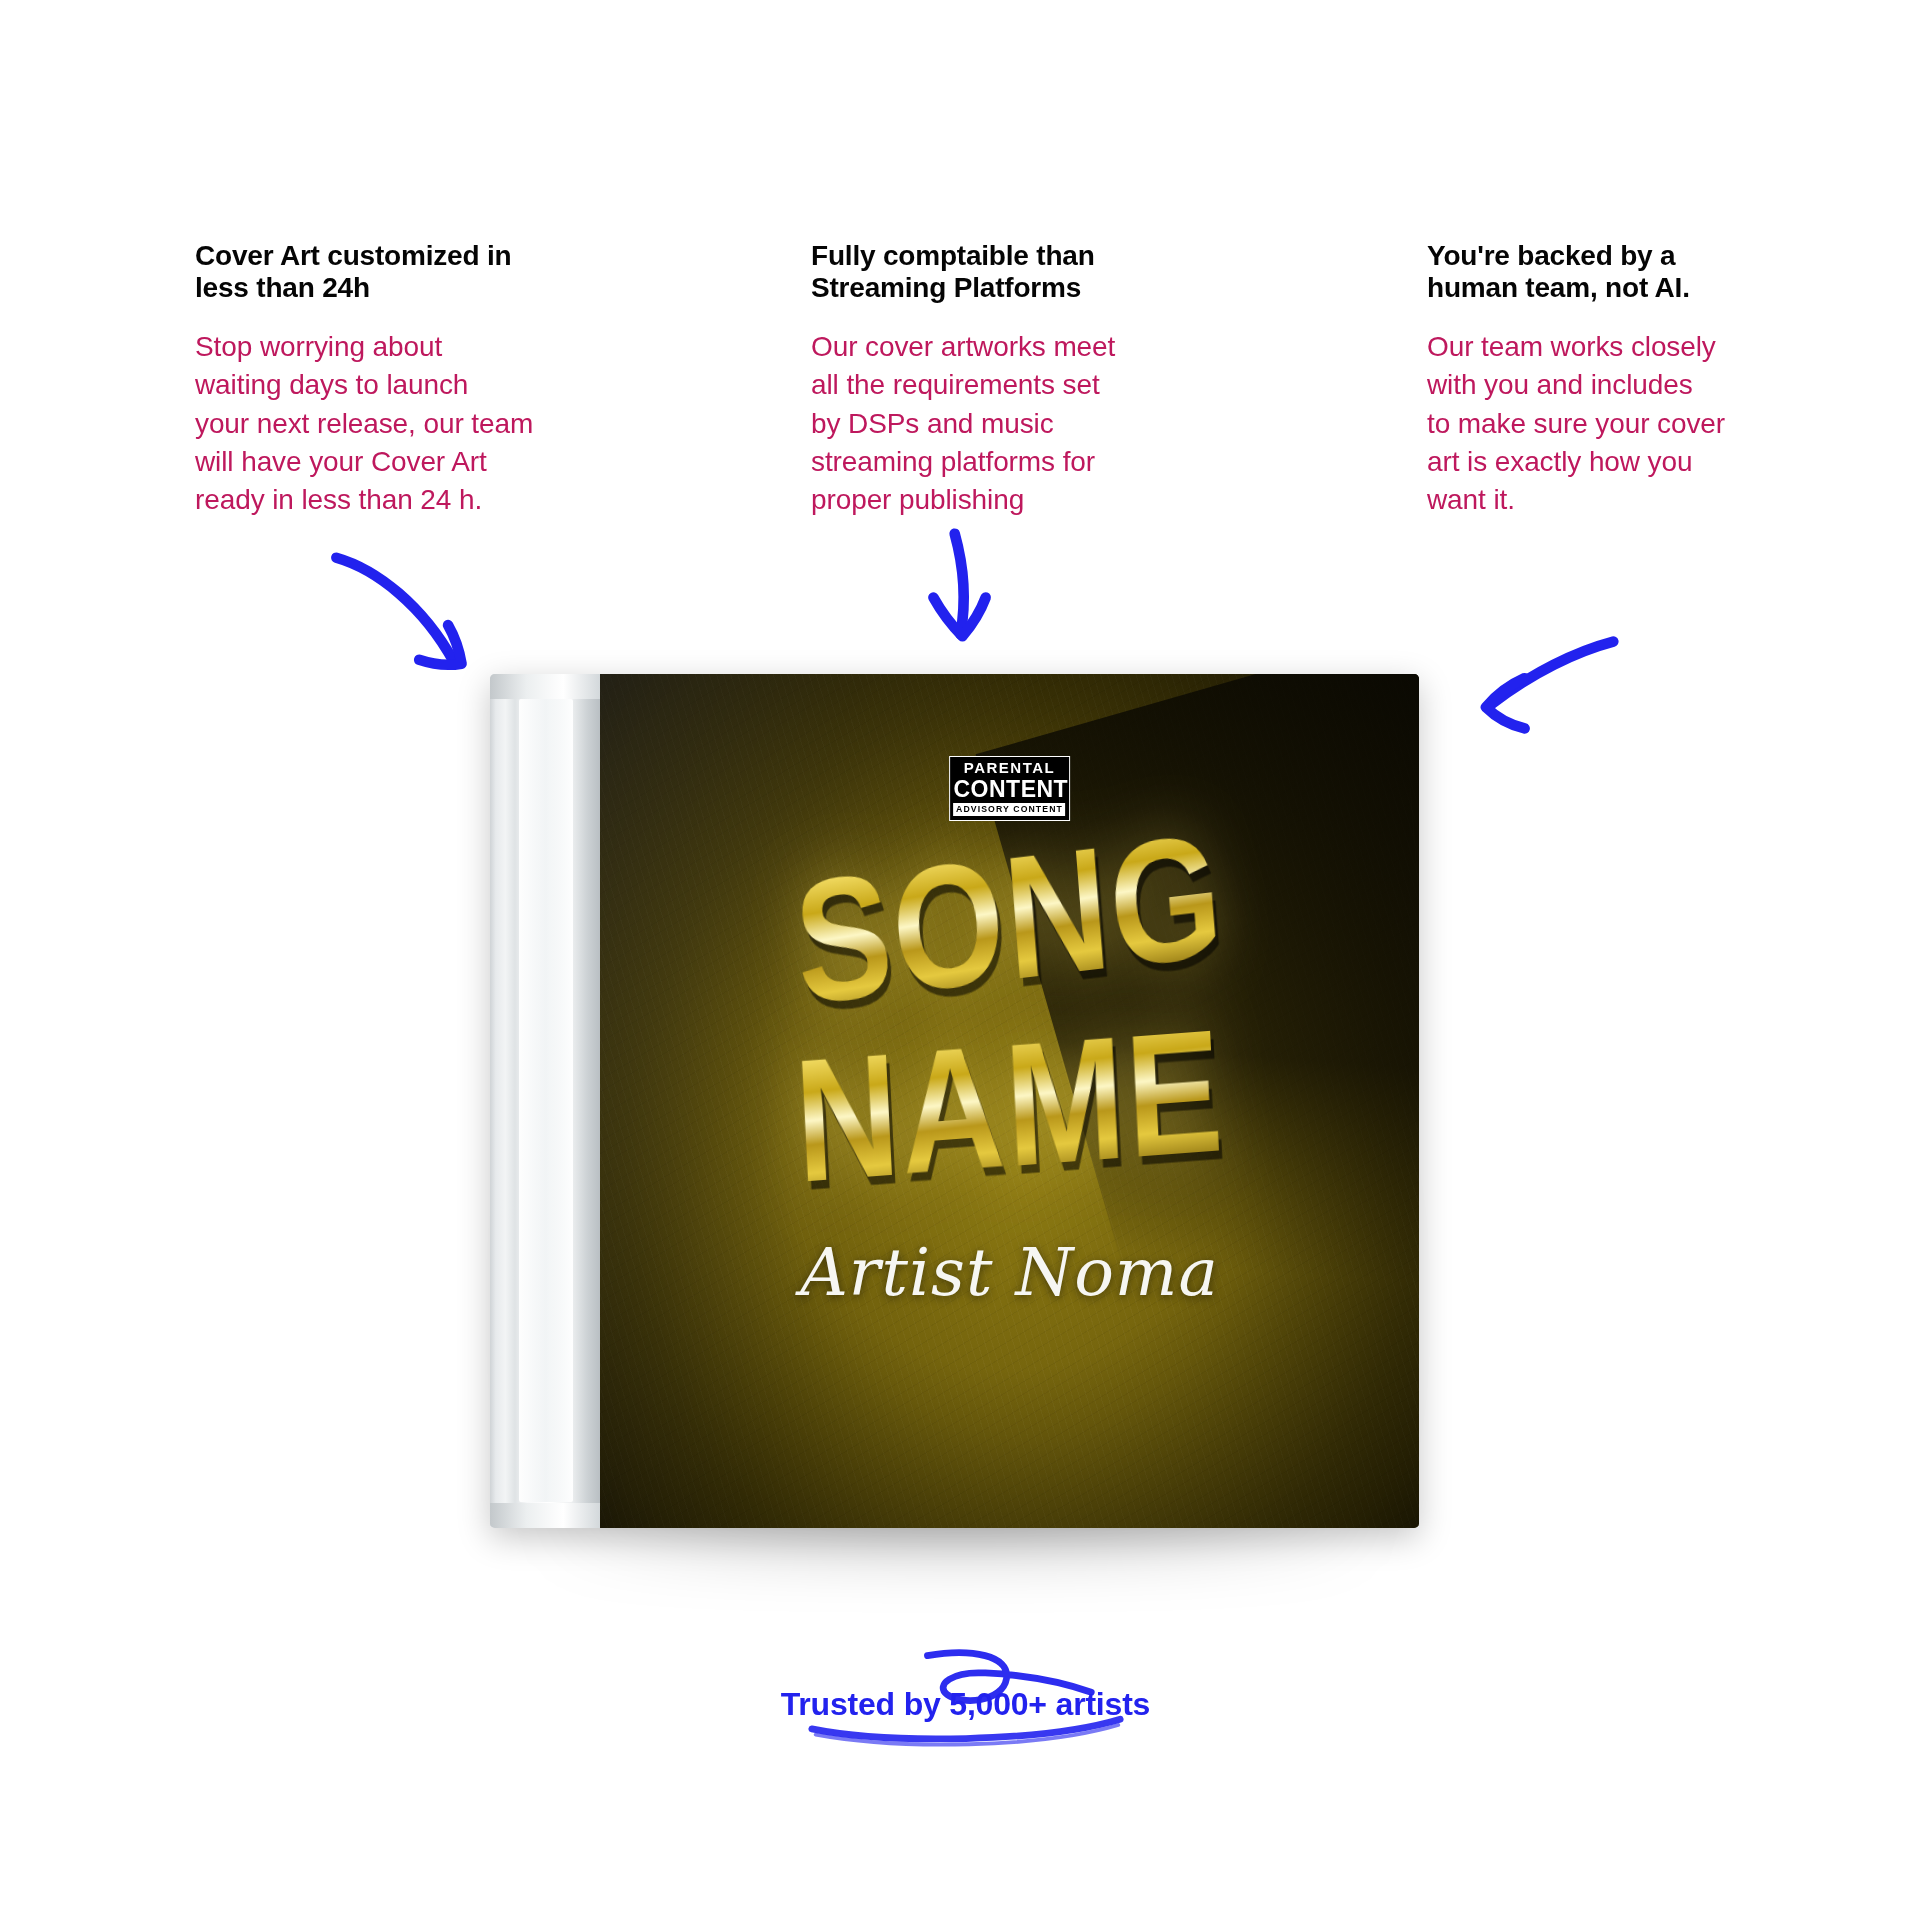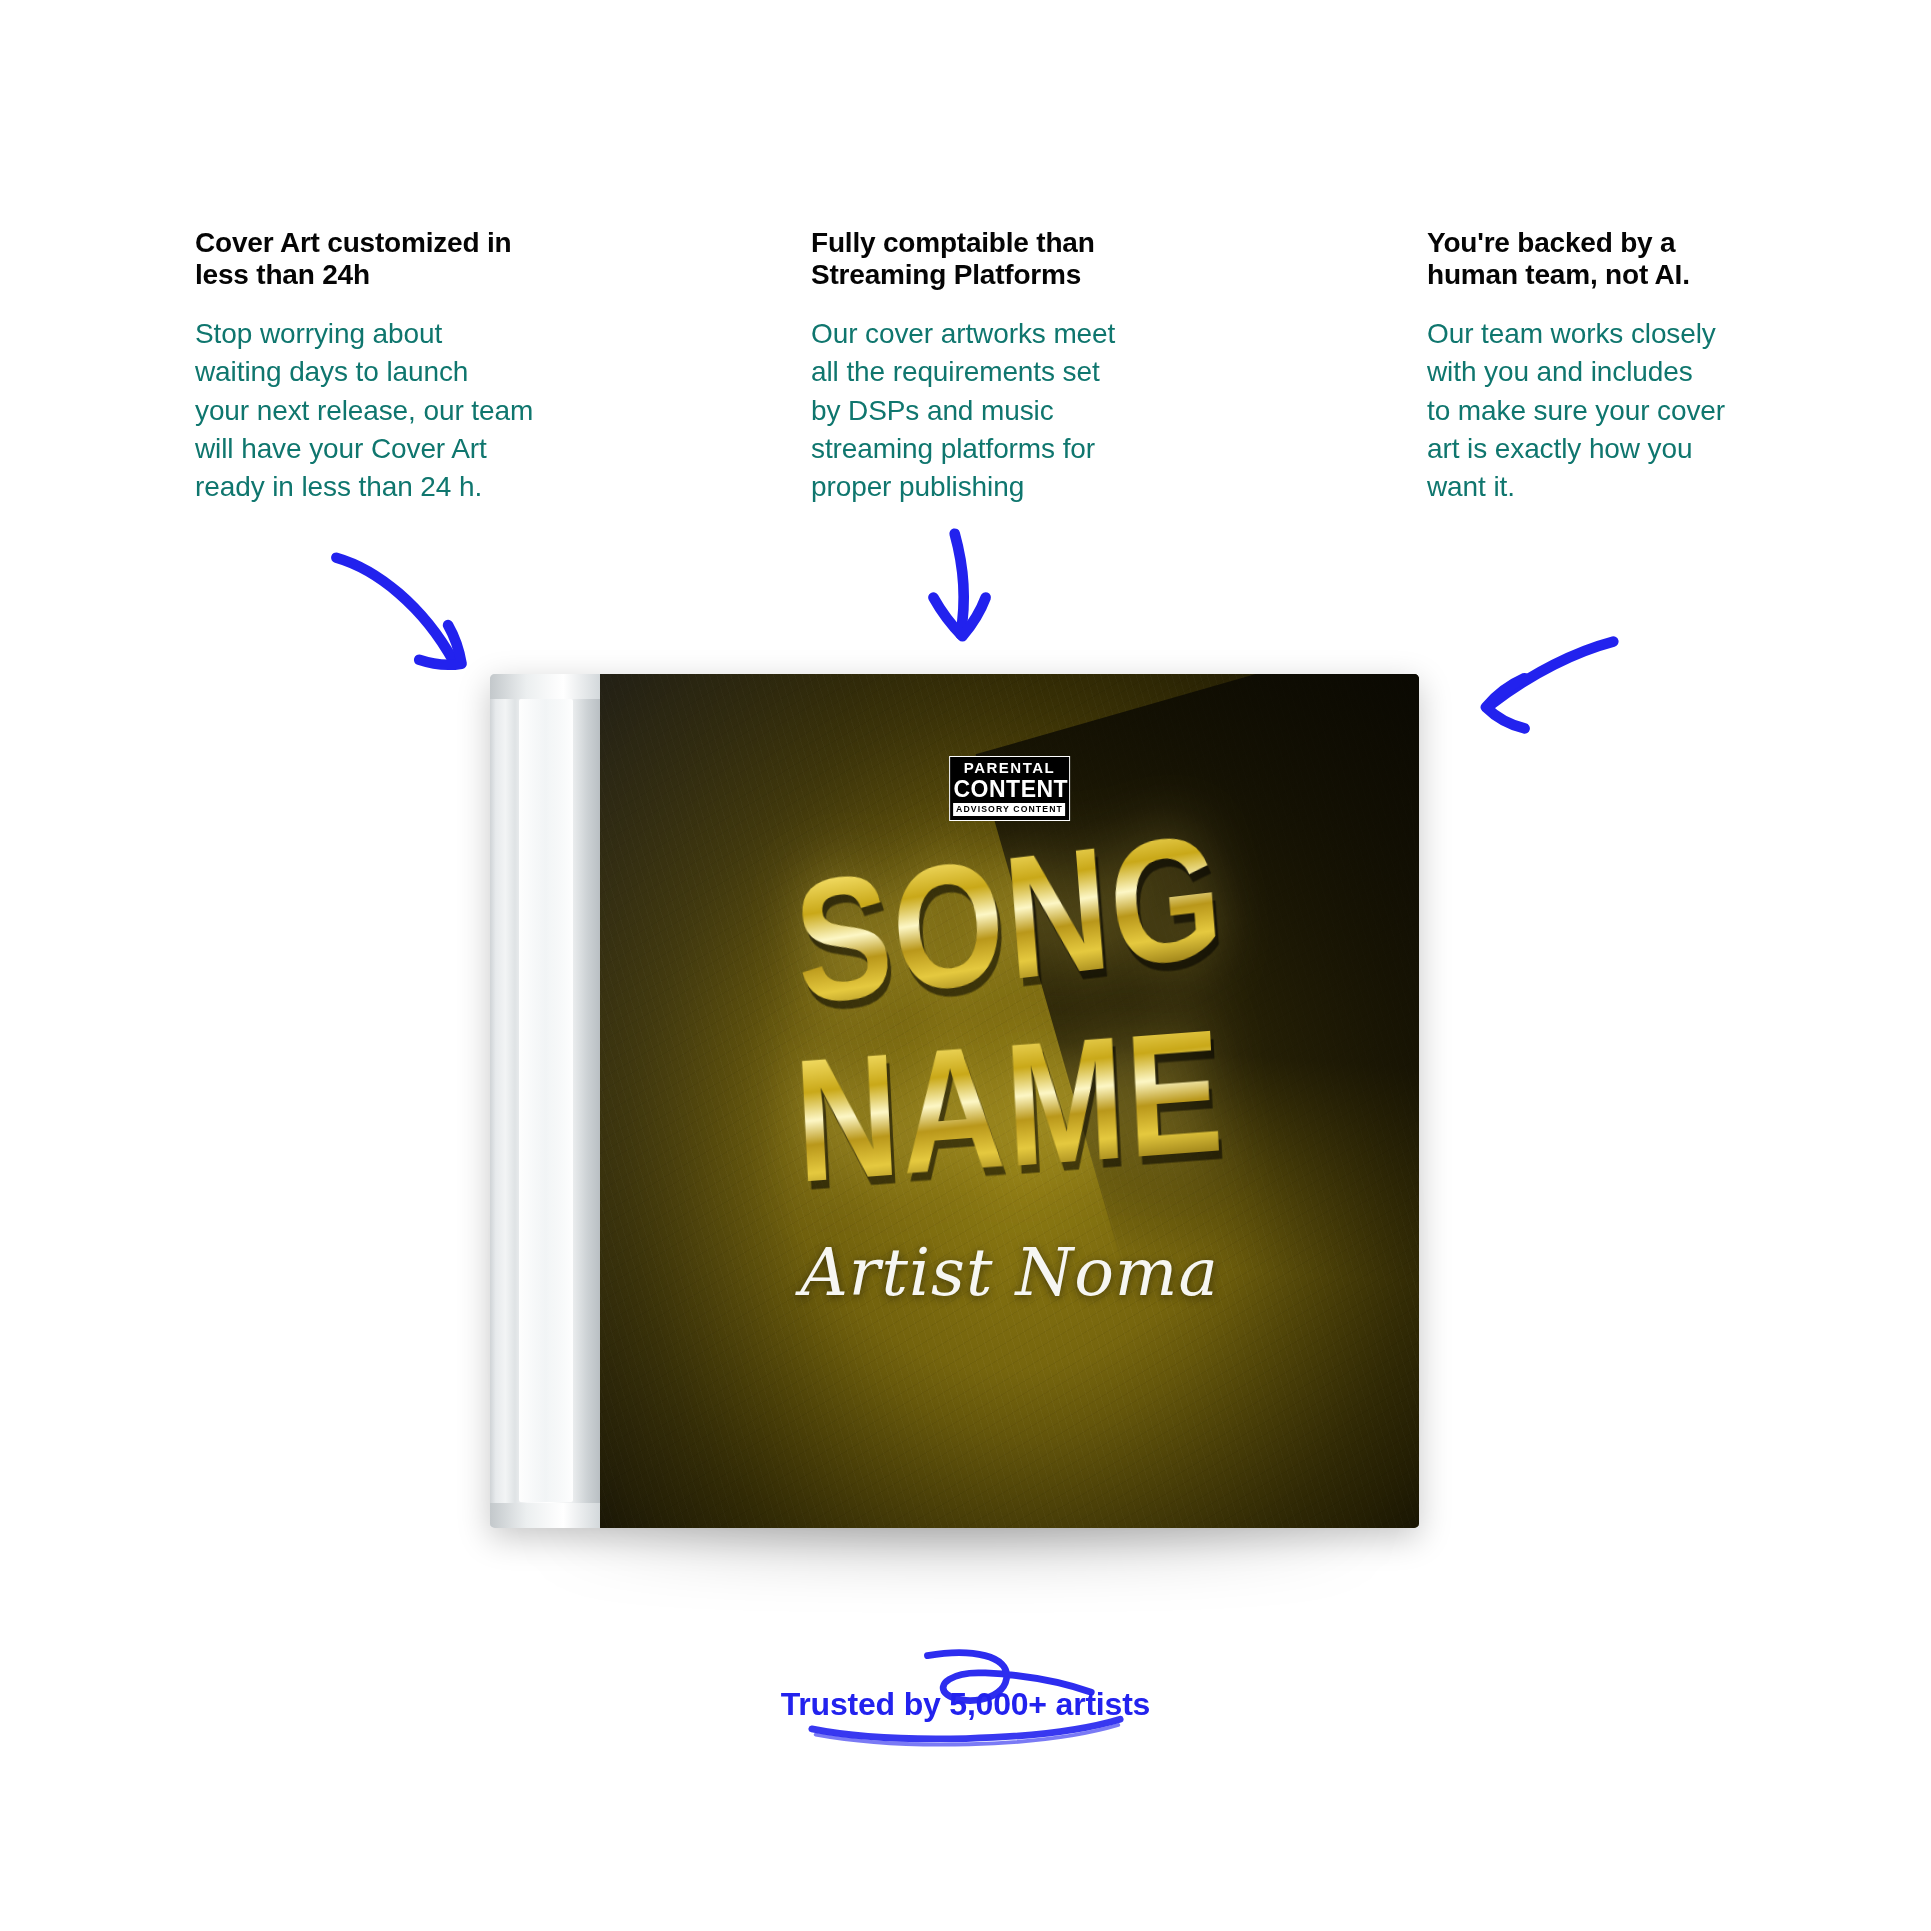--- a/index.html
+++ b/index.html
@@ -31,28 +31,28 @@
   .feature.f0 { left: 195px; }
   .feature.f1 { left: 811px; }
   .feature.f2 { left: 1427px; }
 
   .feature-title {
     font-size: 28px;
     font-weight: 700;
     line-height: 1.16;
     color: #050505;
     letter-spacing: -0.2px;
-    margin: 3px 0 23px 0;
+    margin: 16px 0 23px 0;
     white-space: pre-line;
   }
   .feature-body {
     font-size: 28px;
     font-weight: 400;
     line-height: 1.37;
-    color: #0f766e;
+    color: #be185d;
     letter-spacing: -0.1px;
     margin: 0;
     white-space: pre-line;
   }
 
   
   .arrow {
     position: absolute;
   }
   .arrow.a0 { left: 319px;  top: 546px; }

